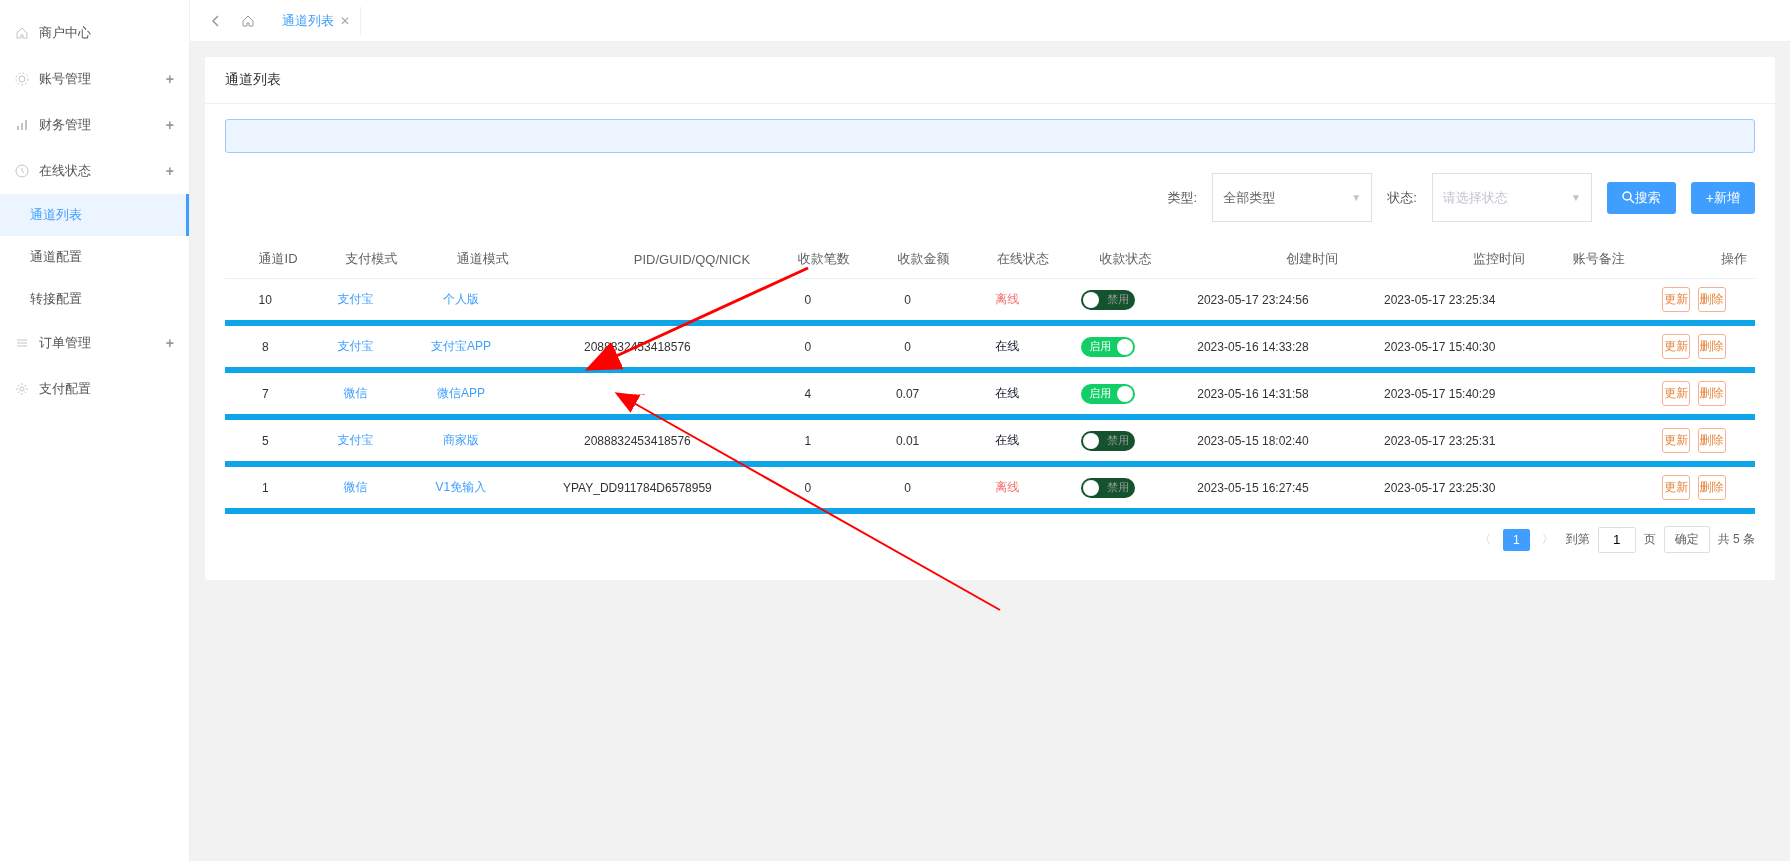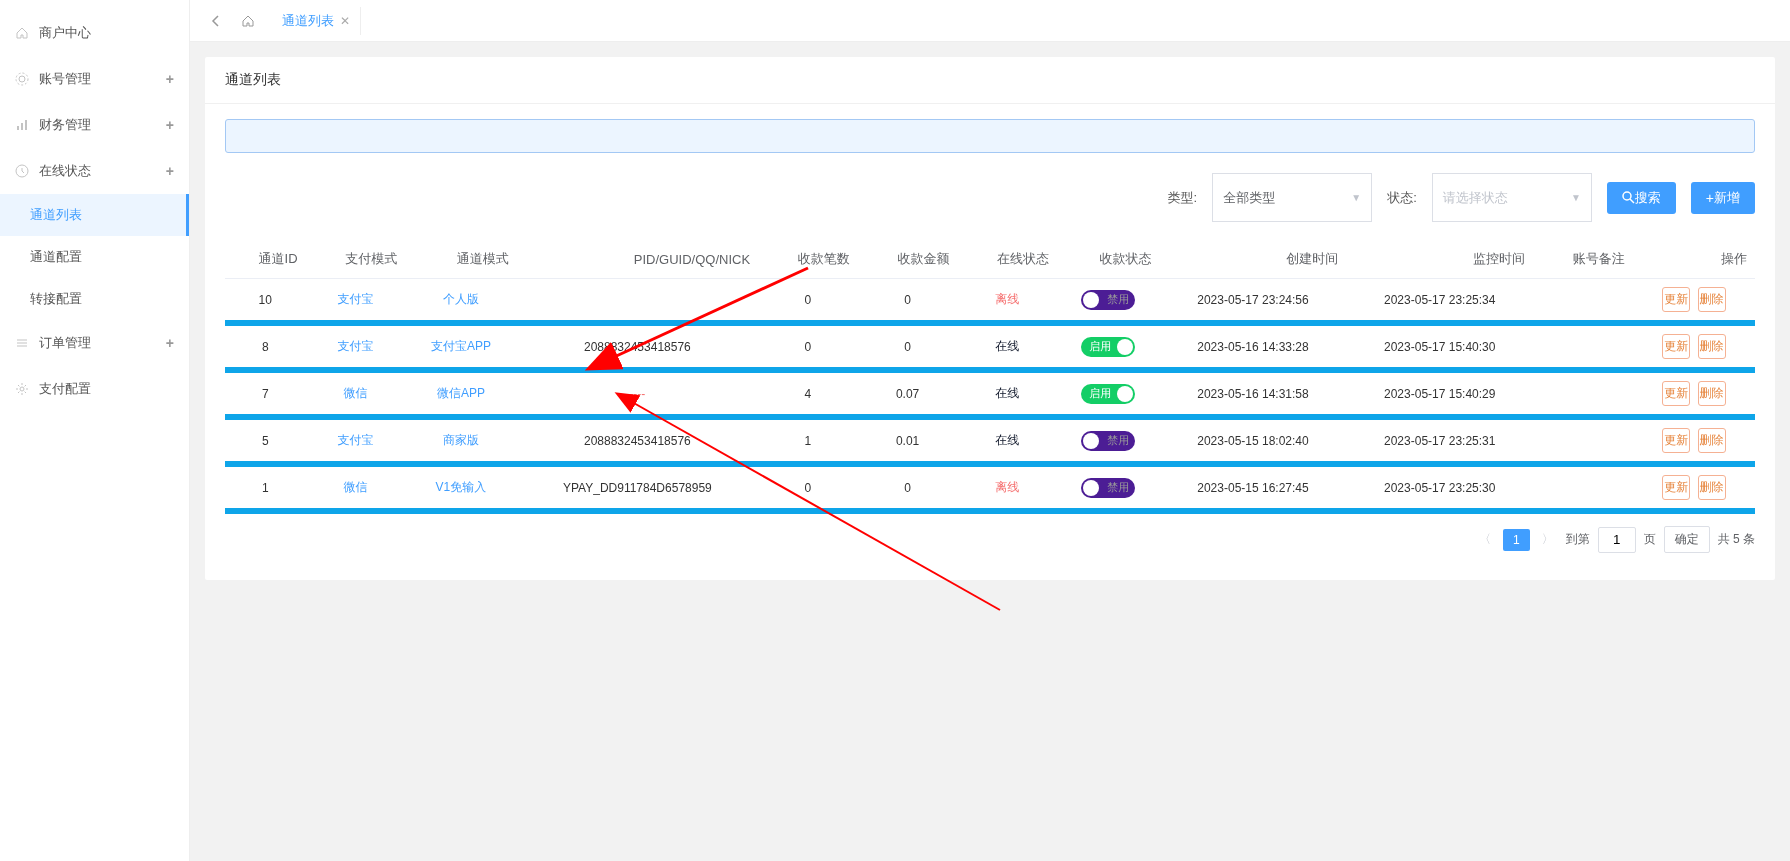--- a/index.html
+++ b/index.html
@@ -30,21 +30,21 @@
 .btn { height: 32px; padding: 0 15px; border: none; border-radius: 3px; cursor: pointer; display: inline-flex; align-items: center; font-size: 13px; }
 .btn-primary { background: #409eff; color: #fff; }
 table { width: 100%; border-collapse: collapse; }
 th { padding: 10px 8px; text-align: right; font-weight: normal; color: #606266; font-size: 13px; background: #fff; border-bottom: 1px solid #ebeef5; }
 td { padding: 8px 8px; text-align: center; font-size: 12px; border-bottom: 6px solid #0ea5e9; }
 .link { color: #409eff; cursor: pointer; }
 .status-offline { color: #f56c6c; }
 .status-online { color: #0f172a; }
 .pid-red { color: #f56c6c; }
 .switch { display: inline-flex; align-items: center; width: 54px; height: 20px; border-radius: 10px; position: relative; cursor: pointer; font-size: 11px; color: #fff; }
-.switch.off { background: #4c1d95; color: #999; justify-content: flex-end; padding-right: 6px; }
+.switch.off { background: #14532d; color: #999; justify-content: flex-end; padding-right: 6px; }
 .switch.off::before { content: ""; position: absolute; left: 2px; top: 2px; width: 16px; height: 16px; background: #fff; border-radius: 50%; }
 .switch.on { background: #13ce66; justify-content: flex-start; padding-left: 8px; }
 .switch.on::after { content: ""; position: absolute; right: 2px; top: 2px; width: 16px; height: 16px; background: #fff; border-radius: 50%; }
 .op-btn { display: inline-block; padding: 3px 1px; border: 1px solid #f5b193; color: #e6833a; border-radius: 3px; cursor: pointer; font-size: 12px; margin: 0 2px; }
 .pagination { display: flex; align-items: center; justify-content: flex-end; padding: 12px 0; gap: 8px; font-size: 12px; color: #606266; }
 .page-nav { color: #c0c4cc; cursor: pointer; padding: 0 4px; }
 .page-num { background: #409eff; color: #fff; padding: 4px 10px; border-radius: 2px; }
 .page-input { width: 38px; height: 26px; border: 1px solid #dcdfe6; border-radius: 2px; text-align: center; }
 .page-go { border: 1px solid #dcdfe6; padding: 4px 10px; border-radius: 2px; cursor: pointer; background: #fff; }
 .arrow-overlay { position: absolute; pointer-events: none; z-index: 100; }

